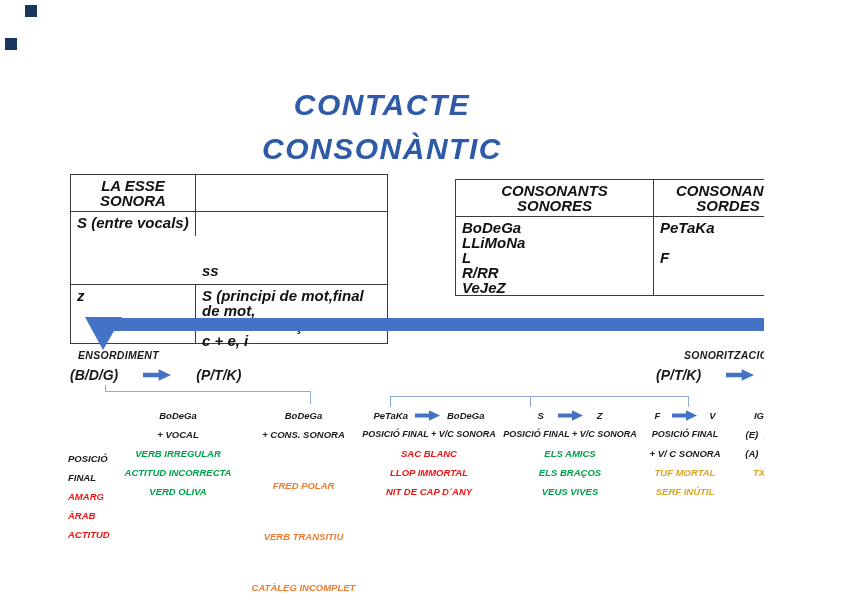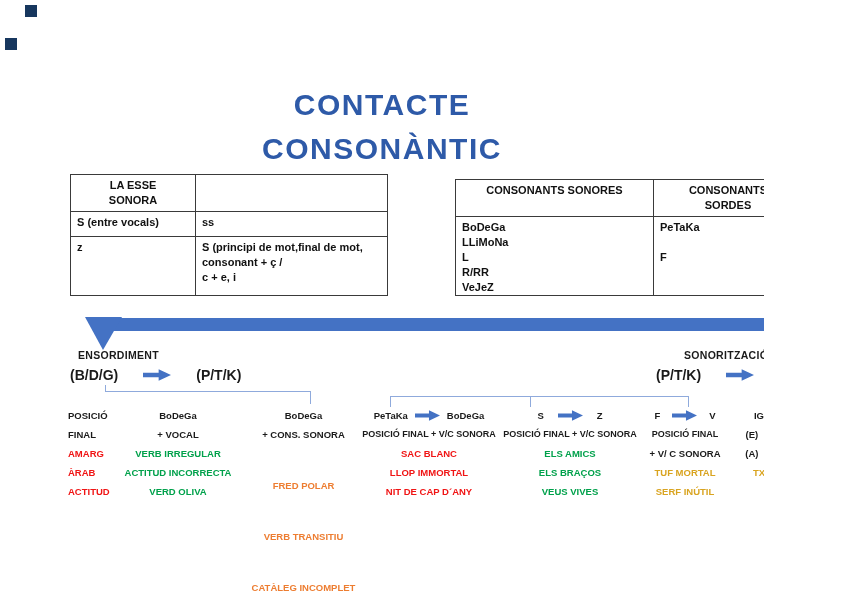--- a/index.html
+++ b/index.html
@@ -1,28 +1,28 @@
 <!DOCTYPE html>
 <html><head>
 <meta charset="utf-8">
 <style>
   html,body{margin:0;padding:0;background:#fff;}
   .page{position:relative;width:764px;height:600px;background:#ffffff;overflow:hidden;
-        font-family:"Liberation Sans",sans-serif;color:#1a1a1a;}
+        font-family:"Liberation Sans",sans-serif;color:#1a1a1a;font-style:italic;}
   .abs{position:absolute;}
 
   
   .corner-mark{position:absolute;background:#17375E;width:12px;height:12px;}
 
   
   .title-line{position:absolute;left:0;right:0;text-align:center;color:#2E5AA8;
               font-size:30px;font-weight:700;letter-spacing:1.5px;}
 
   
-  .tbl{position:absolute;background:#fff;border:1.5px solid #3a3a3a;font-size:11px;font-weight:700;color:#111;}
+  .tbl{position:absolute;background:#fff;border:1.5px solid #3a3a3a;font-size:15px;font-weight:700;color:#111;}
   .tbl .row{display:flex;border-bottom:1px solid #3a3a3a;}
   .tbl .row.last{border-bottom:none;}
   .tbl .cell{padding:3px 6px;line-height:15px;}
   .tbl .c-left{border-right:1px solid #3a3a3a;}
   .center{text-align:center;}
   .pre{white-space:pre-line;}
   .narrow{display:inline-block;max-width:86px;}
   .narrow2{display:inline-block;max-width:104px;}
 
   
@@ -55,21 +55,21 @@
   <div class="title-line" style="top:132px;">CONSONÀNTIC</div>
 
   <div class="tbl" style="left:70px;top:174px;width:316px;">
     <div class="row">
       <div class="cell c-left center" style="width:112px;height:30px;">
         <span class="narrow">LA ESSE SONORA</span>
       </div>
     </div>
     <div class="row">
       <div class="cell c-left" style="width:112px;height:18px;">S (entre vocals)</div>
-      <div class="cell" style="flex:1;height:18px;">ss</div>
+      <div class="cell" style="flex:1;height:18px;margin-top:48px;">ss</div>
     </div>
     <div class="row last">
       <div class="cell c-left" style="width:112px;height:52px;">z</div>
       <div class="cell pre" style="flex:1;height:52px;">S (principi de mot,final de mot,
 consonant + ç /
 c + e, i</div>
     </div>
   </div>
 
   <div class="tbl" style="left:455px;top:179px;width:346px;">
@@ -116,21 +116,21 @@
   </div>
 
   <div class="conn" style="left:105px;top:385px;width:1px;height:7px;"></div>
   <div class="conn" style="left:105px;top:391px;width:206px;height:1px;"></div>
   <div class="conn" style="left:310px;top:391px;width:1px;height:13px;"></div>
   <div class="conn" style="left:390px;top:396px;width:298px;height:1px;"></div>
   <div class="conn" style="left:390px;top:396px;width:1px;height:11px;"></div>
   <div class="conn" style="left:530px;top:396px;width:1px;height:11px;"></div>
   <div class="conn" style="left:688px;top:396px;width:1px;height:11px;"></div>
 
-  <div class="gcol" style="left:68px;width:62px;text-align:left;">
+  <div class="gcol" style="left:68px;width:62px;text-align:left;margin-top:43px;">
     <div class="g-row">POSICIÓ</div>
     <div class="g-row">FINAL</div>
     <div class="g-row red">AMARG</div>
     <div class="g-row red">ÀRAB</div>
     <div class="g-row red">ACTITUD</div>
   </div>
 
   <div class="gcol" style="left:122px;width:112px;">
     <div class="g-row">BoDeGa</div>
     <div class="g-row">+ VOCAL</div>

